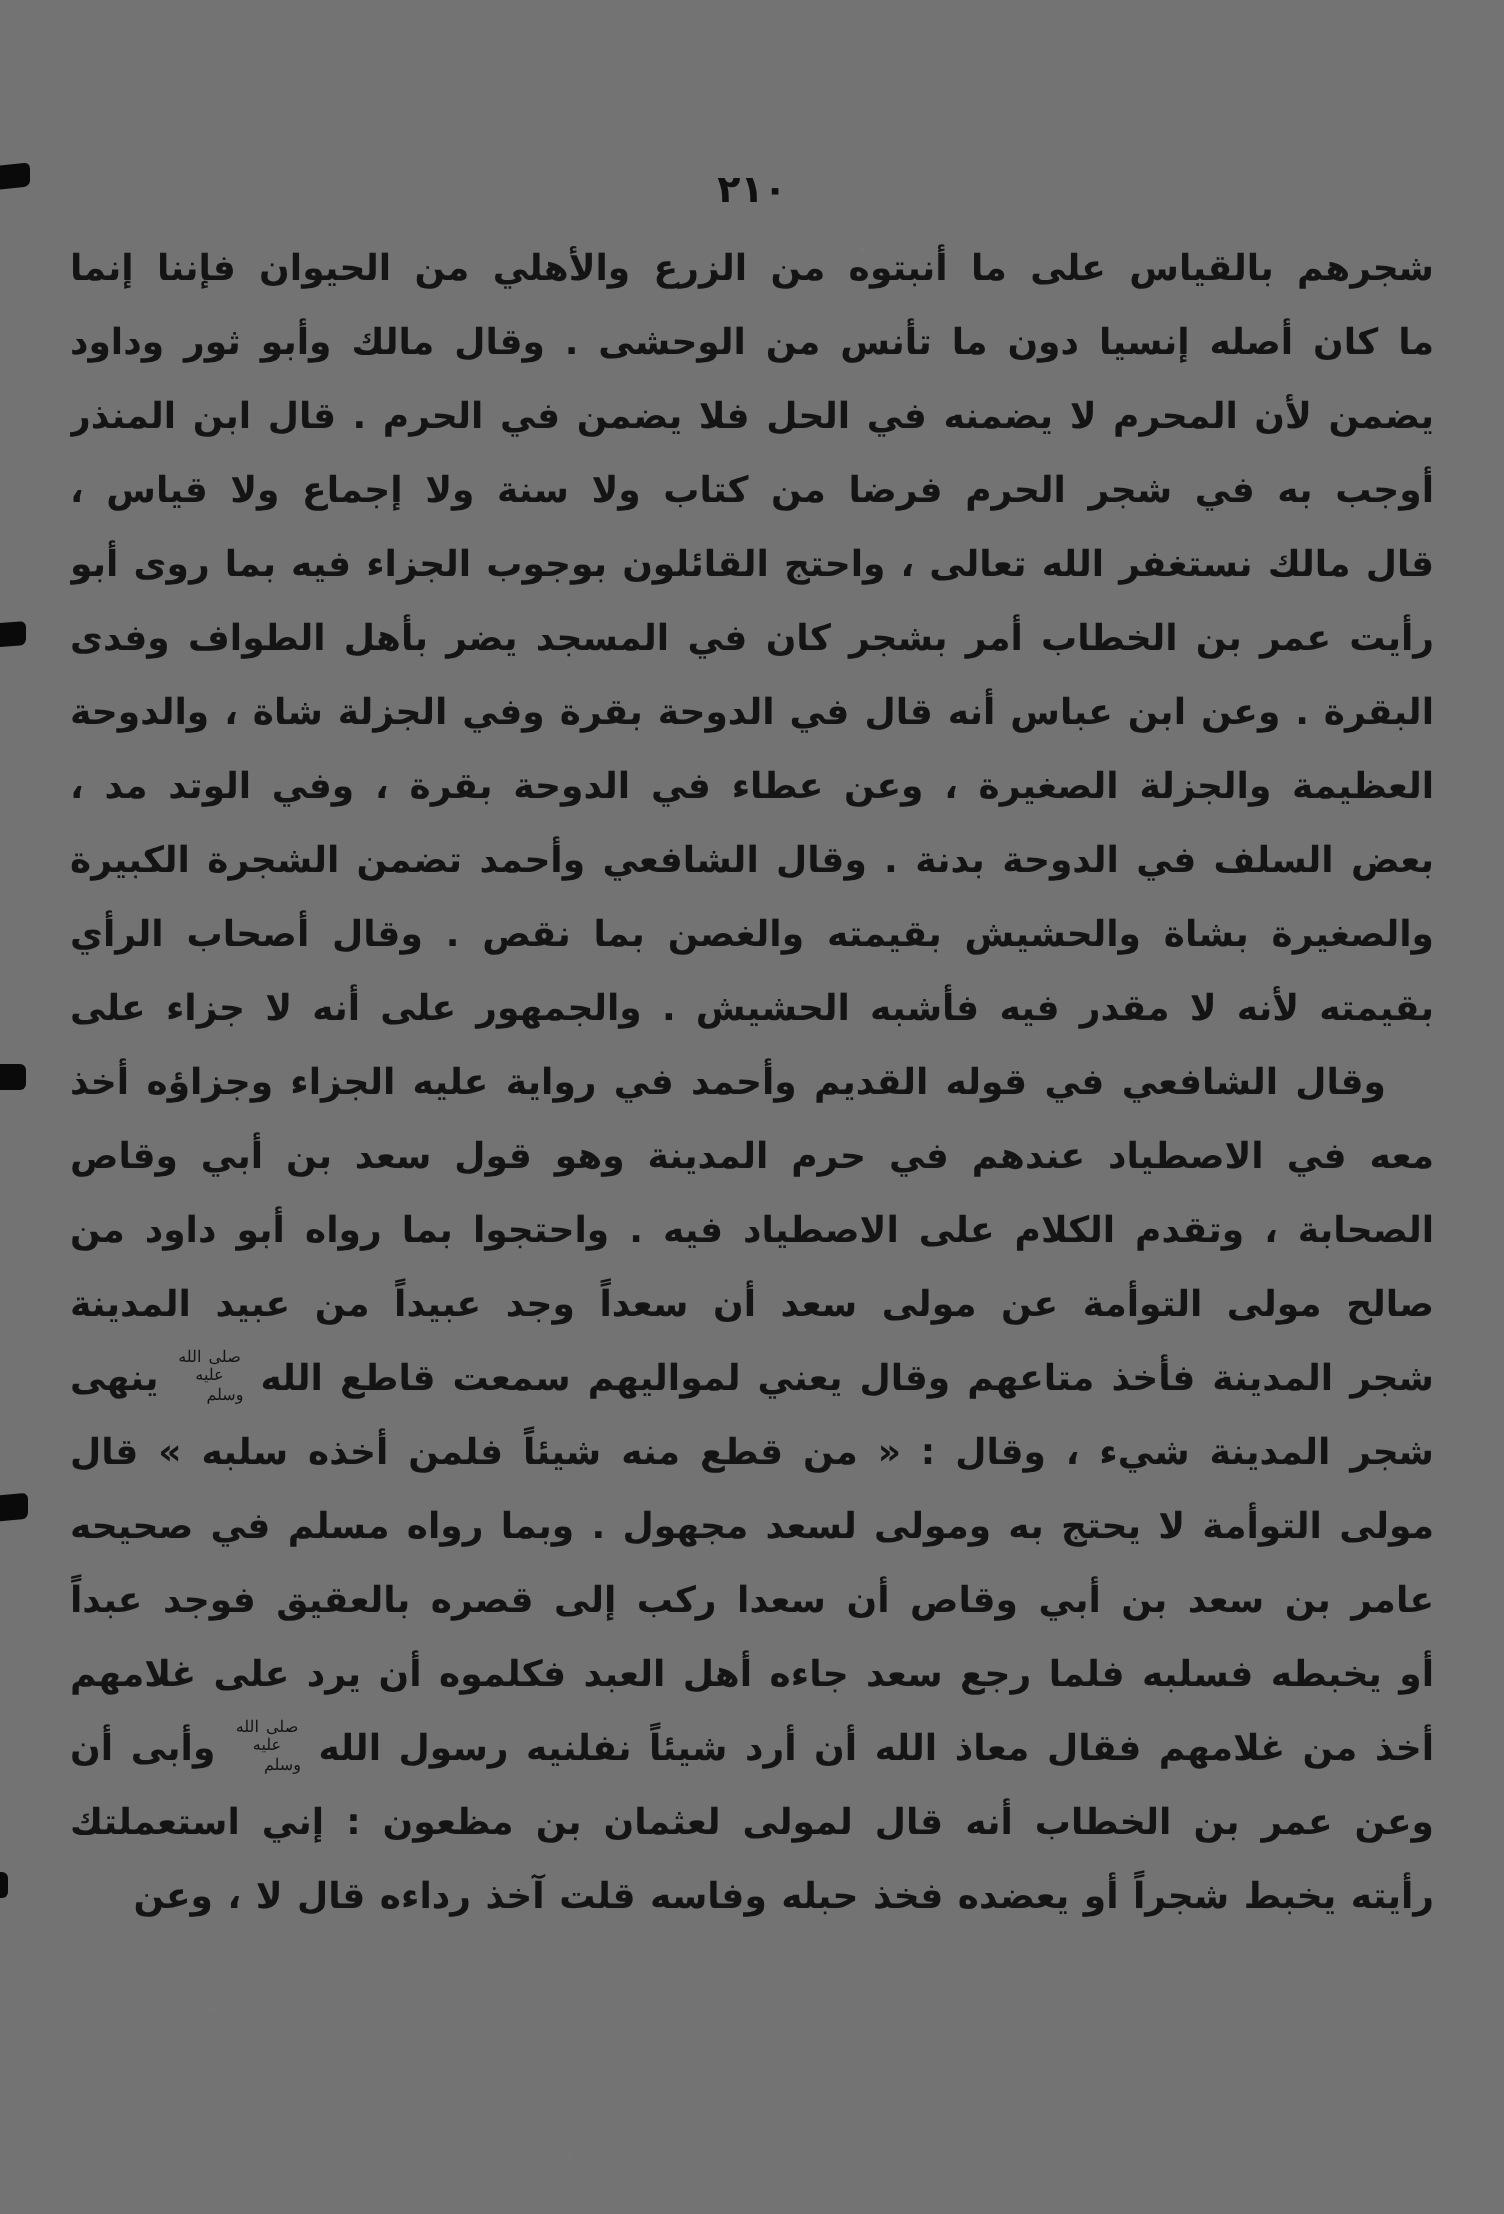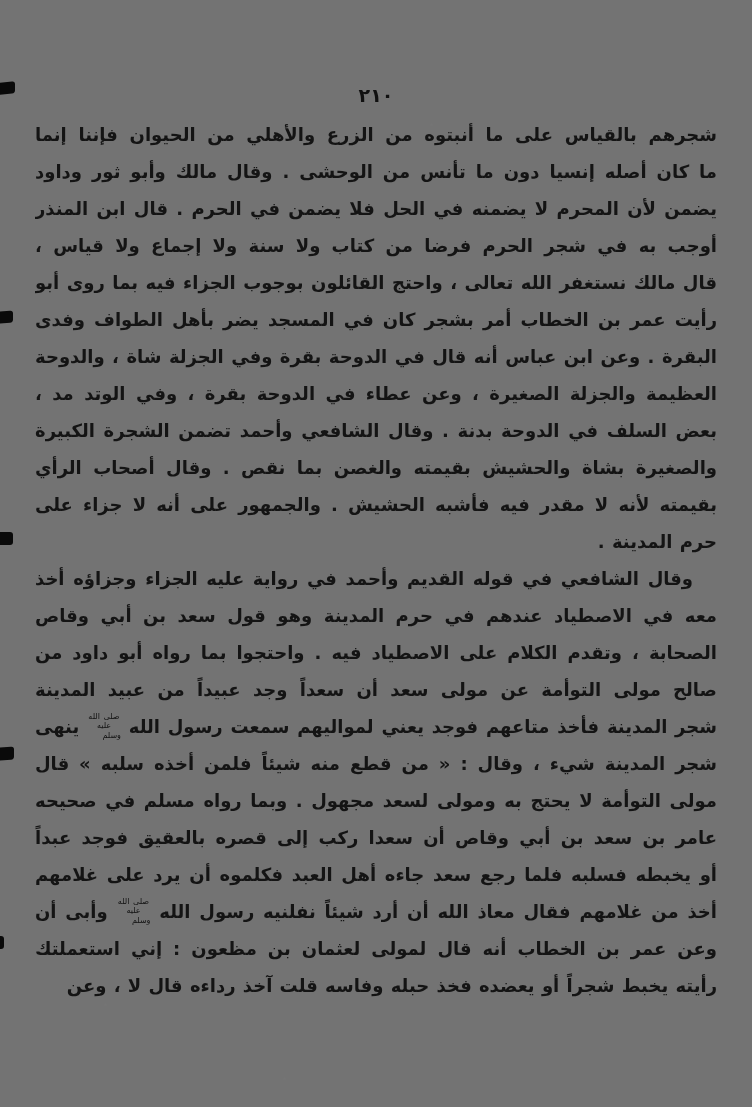--- a/index.html
+++ b/index.html
@@ -97,26 +97,25 @@
     <div class="line just">ما كان أصله إنسيا دون ما تأنس من الوحشى . وقال مالك وأبو ثور وداود وابن المنذر لا</div>
     <div class="line just">يضمن لأن المحرم لا يضمنه في الحل فلا يضمن في الحرم . قال ابن المنذر لا أجد دليلاً</div>
     <div class="line just">أوجب به في شجر الحرم فرضا من كتاب ولا سنة ولا إجماع ولا قياس ، وأقول كما</div>
     <div class="line just">قال مالك نستغفر الله تعالى ، واحتج القائلون بوجوب الجزاء فيه بما روى أبو هشيمة قال</div>
     <div class="line just">رأيت عمر بن الخطاب أمر بشجر كان في المسجد يضر بأهل الطواف وفدى قال وذكر</div>
     <div class="line just">البقرة . وعن ابن عباس أنه قال في الدوحة بقرة وفي الجزلة شاة ، والدوحة الشجرة</div>
     <div class="line just">العظيمة والجزلة الصغيرة ، وعن عطاء في الدوحة بقرة ، وفي الوتد مد ، وروى عن</div>
     <div class="line just">بعض السلف في الدوحة بدنة . وقال الشافعي وأحمد تضمن الشجرة الكبيرة ببقرة</div>
     <div class="line just">والصغيرة بشاة والحشيش بقيمته والغصن بما نقص . وقال أصحاب الرأي يضمن الكل</div>
     <div class="line just">بقيمته لأنه لا مقدر فيه فأشبه الحشيش . والجمهور على أنه لا جزاء على قاطع الشجر في</div>
-    <div class="line p-end">حرم المدينة .</div>
     <div class="line just indent">وقال الشافعي في قوله القديم وأحمد في رواية عليه الجزاء وجزاؤه أخذ سلبه كالحال</div>
     <div class="line just">معه في الاصطياد عندهم في حرم المدينة وهو قول سعد بن أبي وقاص وجماعة من</div>
     <div class="line just">الصحابة ، وتقدم الكلام على الاصطياد فيه . واحتجوا بما رواه أبو داود من حديث</div>
     <div class="line just">صالح مولى التوأمة عن مولى سعد أن سعداً وجد عبيداً من عبيد المدينة يقطعون من</div>
-    <div class="line just"><span>شجر المدينة فأخذ متاعهم فوجد يعني لمواليهم سمعت رسول الله</span> <span class="honorific">صلى الله عليه وسلم</span> <span>ينهى أن يقطع من</span></div>
+    <div class="line just"><span>شجر المدينة فأخذ متاعهم وقال يعني لمواليهم سمعت قاطع الله</span> <span class="honorific">صلى الله عليه وسلم</span> <span>ينهى أن يقطع من</span></div>
     <div class="line just">شجر المدينة شيء ، وقال : « من قطع منه شيئاً فلمن أخذه سلبه » قال المنذري صالح</div>
     <div class="line just">مولى التوأمة لا يحتج به ومولى لسعد مجهول . وبما رواه مسلم في صحيحه من حديث</div>
     <div class="line just">عامر بن سعد بن أبي وقاص أن سعدا ركب إلى قصره بالعقيق فوجد عبداً يقطع شجراً</div>
     <div class="line just">أو يخبطه فسلبه فلما رجع سعد جاءه أهل العبد فكلموه أن يرد على غلامهم أو عليهم ما</div>
     <div class="line just"><span>أخذ من غلامهم فقال معاذ الله أن أرد شيئاً نفلنيه رسول الله</span> <span class="honorific">صلى الله عليه وسلم</span> <span>وأبى أن يرد عليهم .</span></div>
     <div class="line just">وعن عمر بن الخطاب أنه قال لمولى لعثمان بن مظعون : إني استعملتك على ما ههنا فمن</div>
     <div class="line p-end">رأيته يخبط شجراً أو يعضده فخذ حبله وفاسه قلت آخذ رداءه قال لا ، وعن ابن عمر</div>
   </div>
 
 </div>

